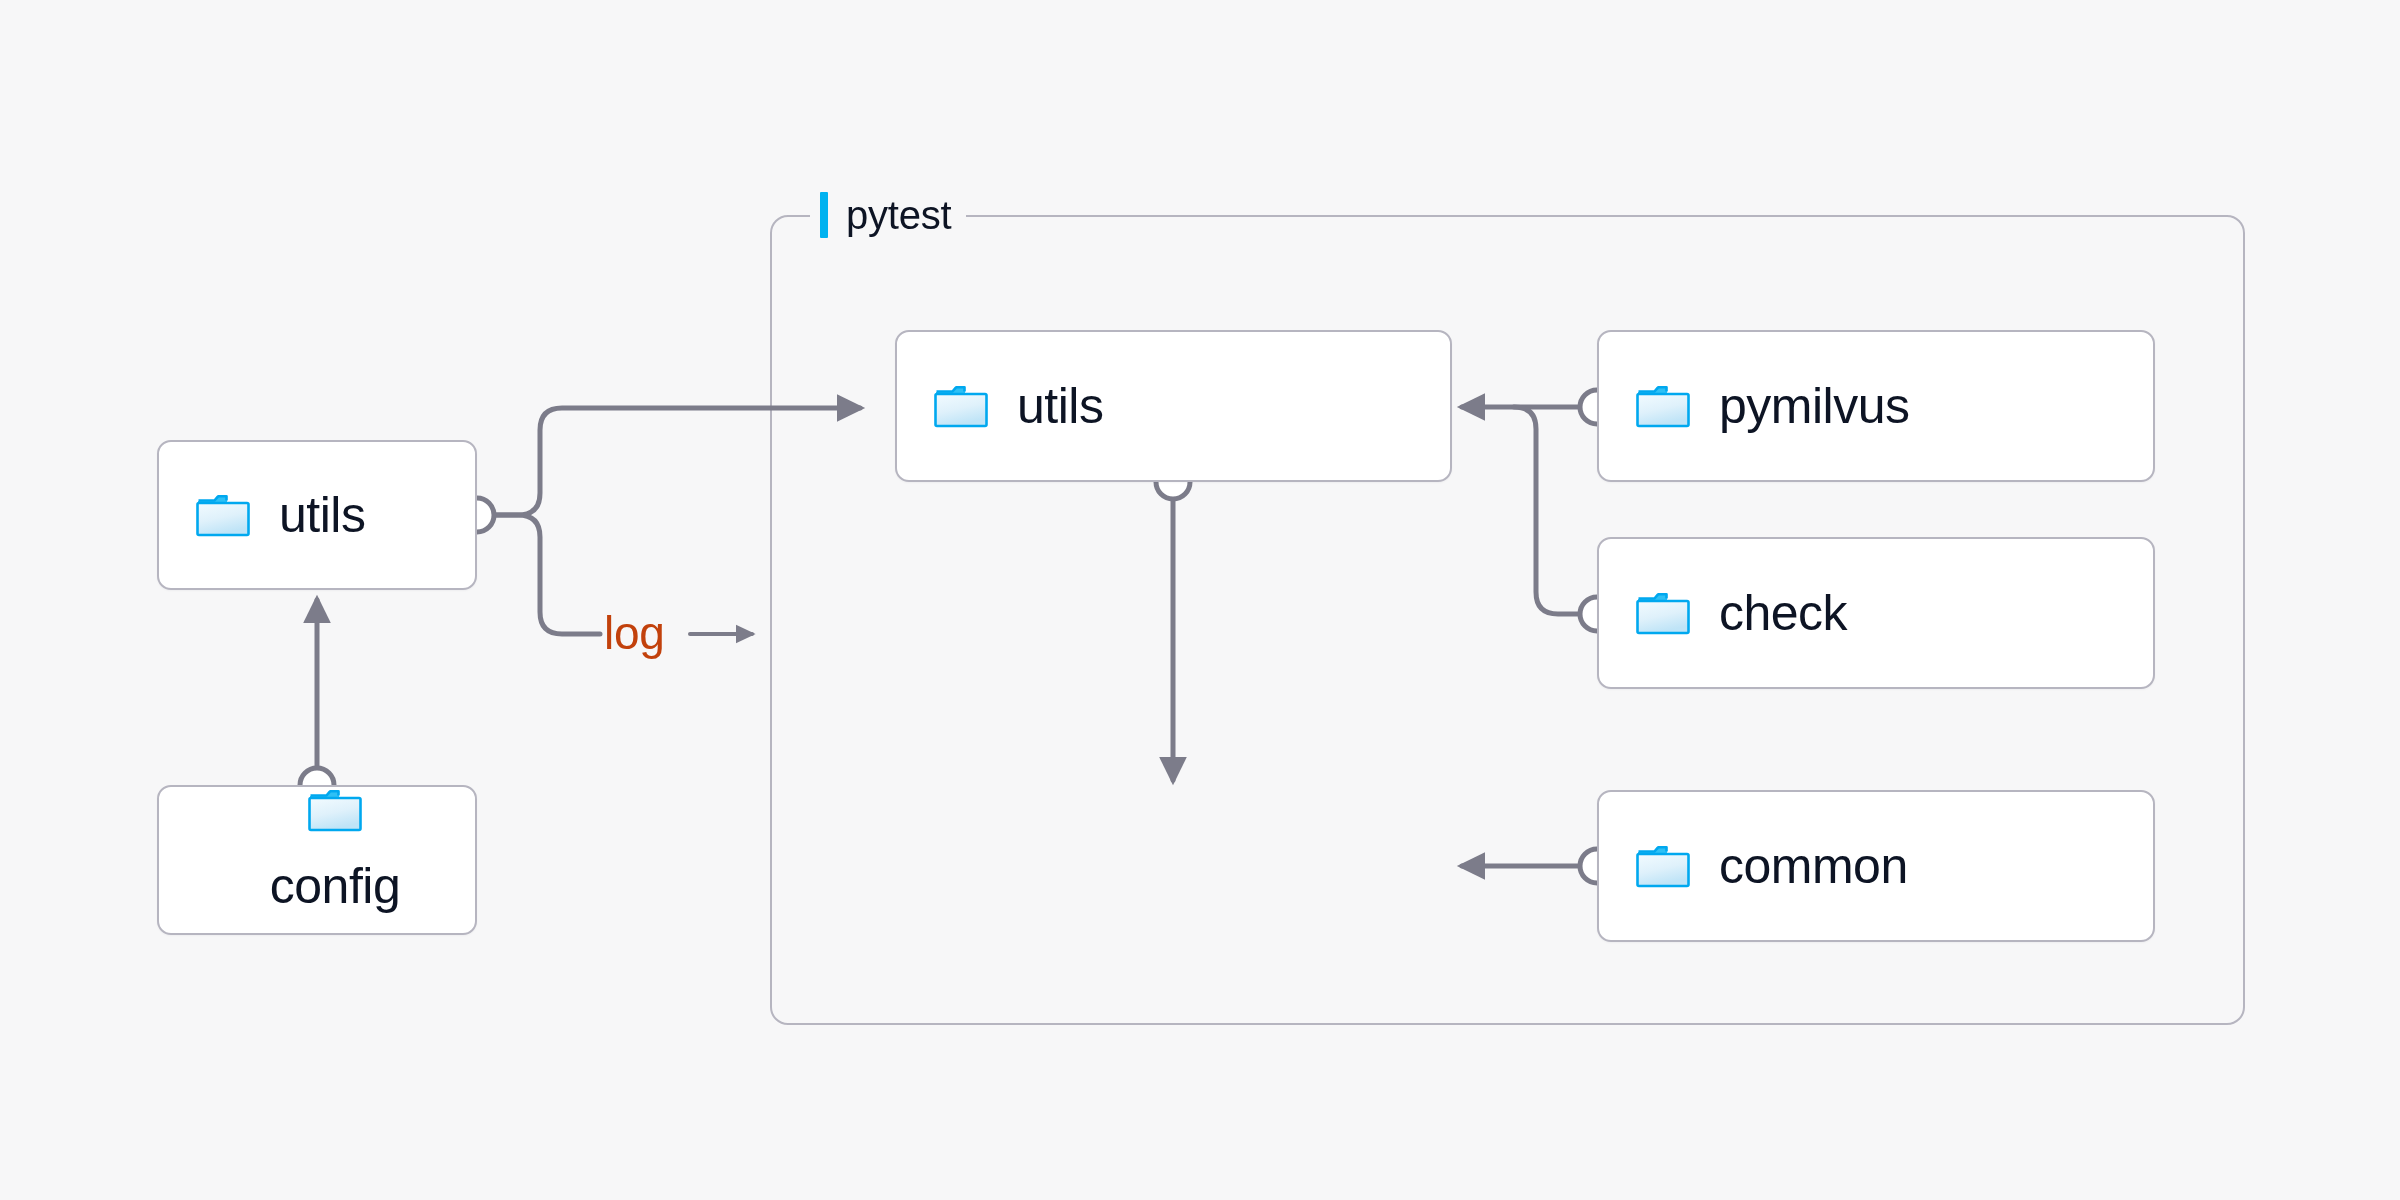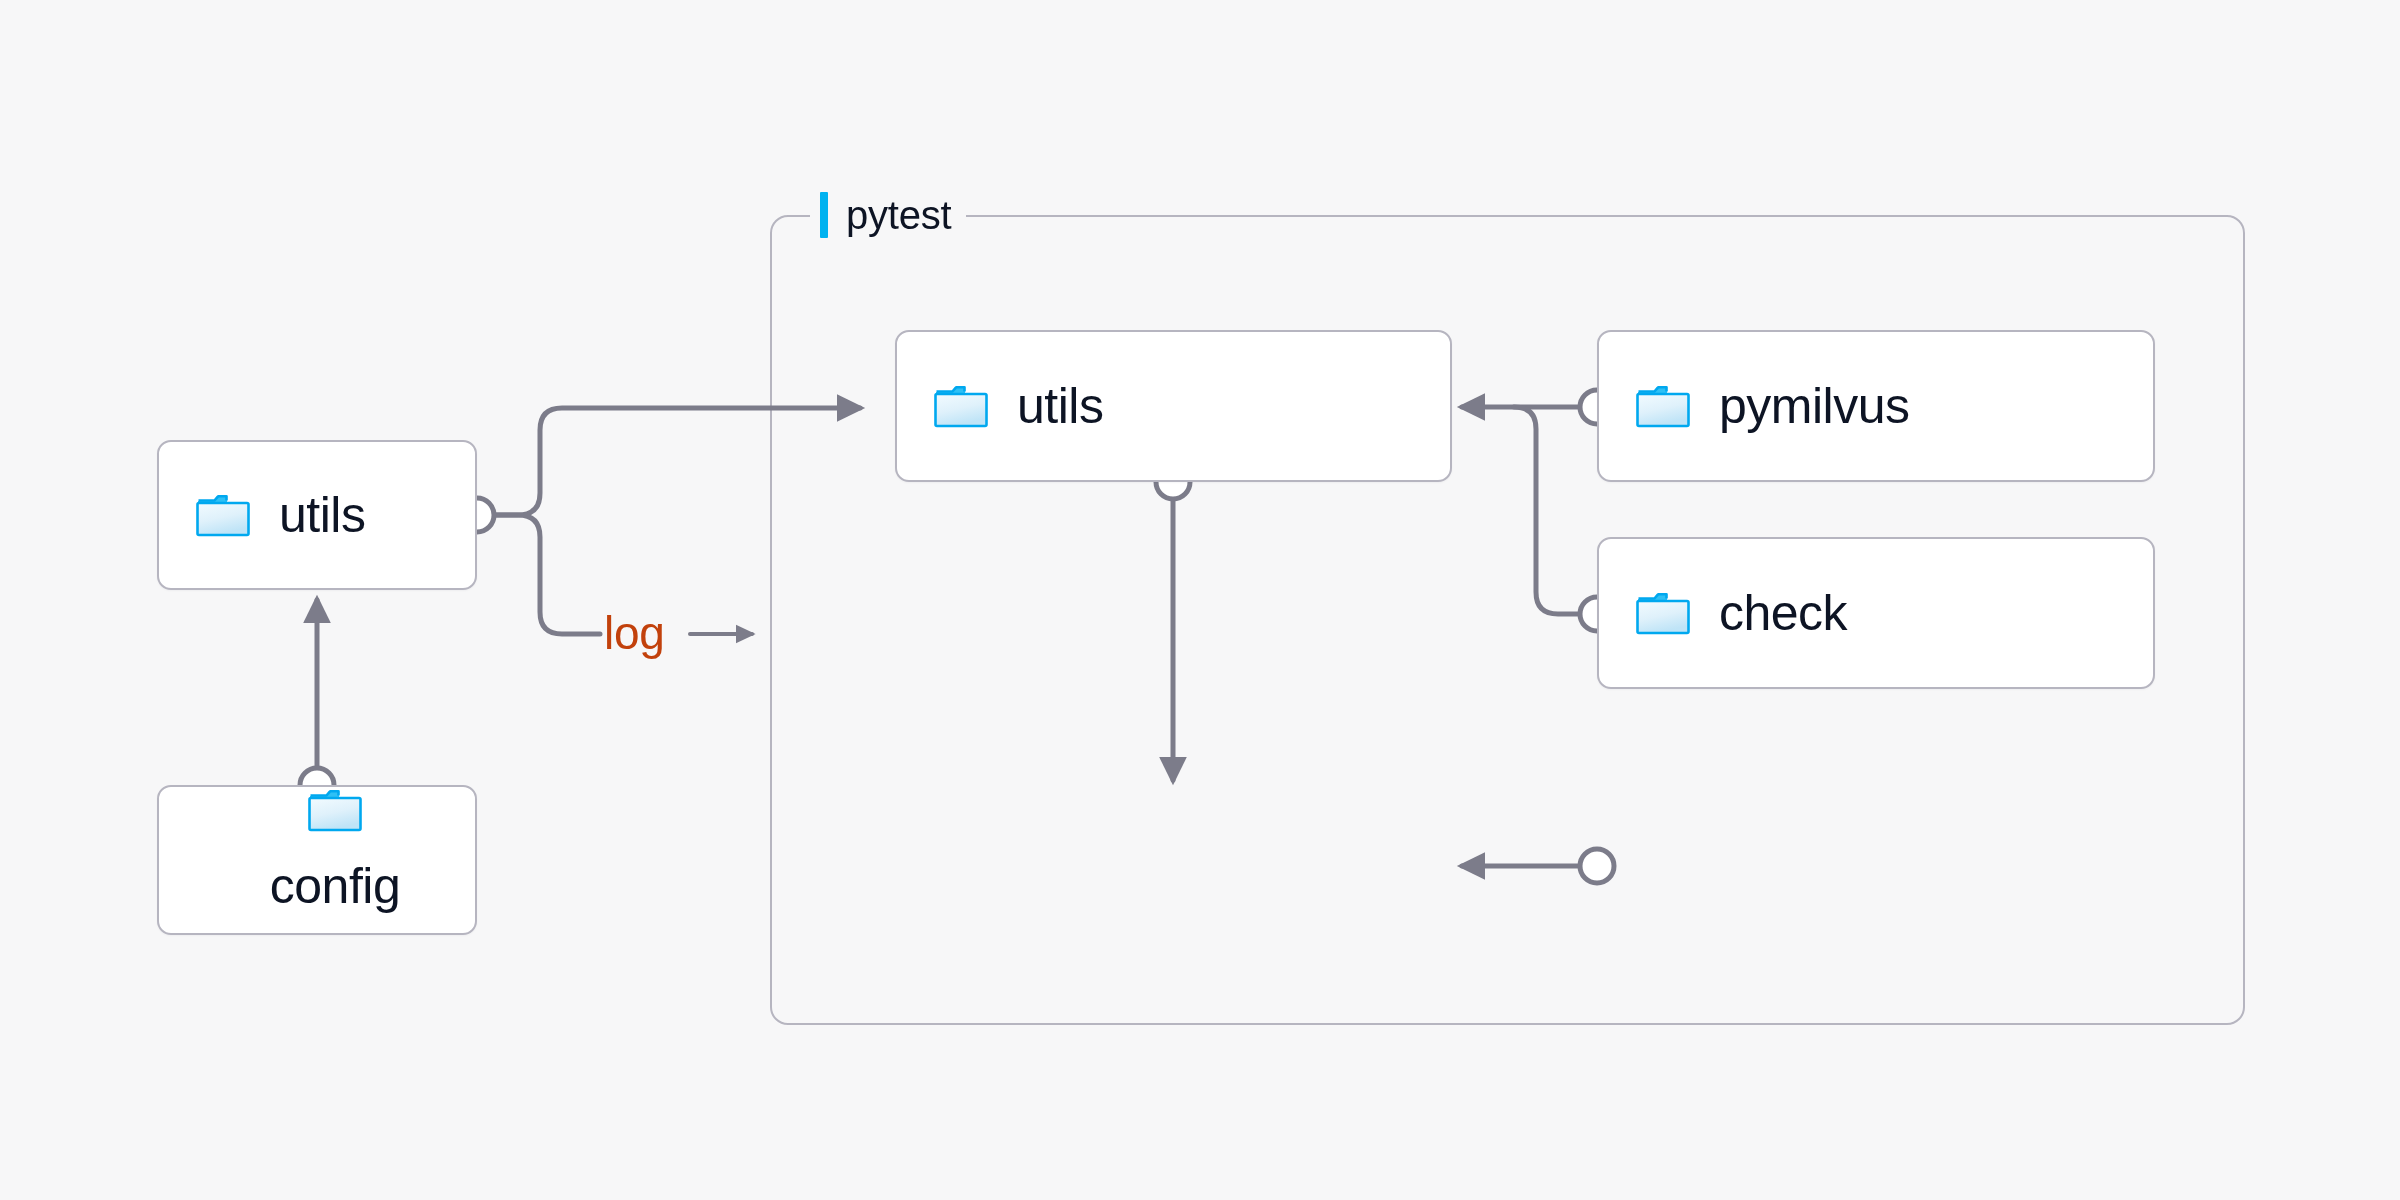--- a/index.html
+++ b/index.html
@@ -218,14 +218,22 @@
 
   <div class="node" style="left:1597px; top:537px; width:558px; height:152px;align-items:center;">
     <svg class="folder-icon" viewBox="0 0 56 46">
       <path d="M3 9 h15 l4 -5 h10 v7 h-29 z" fill="#2ec0f5"></path>
       <rect x="2.5" y="11" width="51" height="32" rx="1.5" fill="url(#folderFace)" stroke="#00a8ef" stroke-width="2.6"></rect>
       <path d="M3.5 8.5 h16 l3.6 -4.2 h8.4 v4.2" fill="none" stroke="#00a8ef" stroke-width="2.6" stroke-linejoin="round"></path>
     </svg>
     <span class="label">check</span>
   </div>
 
+  <div class="node" style="left:1597px; top:790px; width:558px; height:152px;">
+    <svg class="folder-icon" viewBox="0 0 56 46">
+      <path d="M3 9 h15 l4 -5 h10 v7 h-29 z" fill="#2ec0f5"></path>
+      <rect x="2.5" y="11" width="51" height="32" rx="1.5" fill="url(#folderFace)" stroke="#00a8ef" stroke-width="2.6"></rect>
+      <path d="M3.5 8.5 h16 l3.6 -4.2 h8.4 v4.2" fill="none" stroke="#00a8ef" stroke-width="2.6" stroke-linejoin="round"></path>
+    </svg>
+    <span class="label">common</span>
+  </div>
 
 </div>
 
 </body></html>

